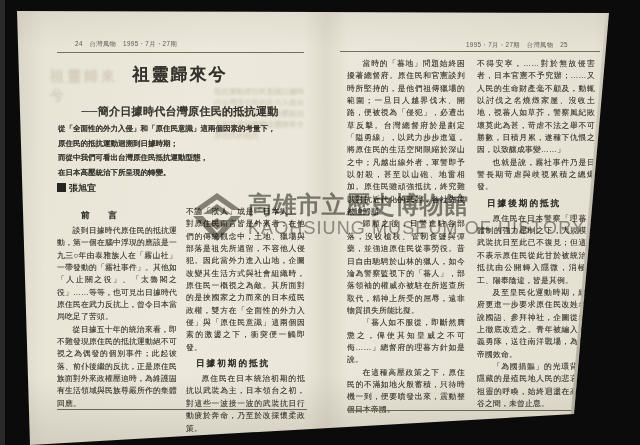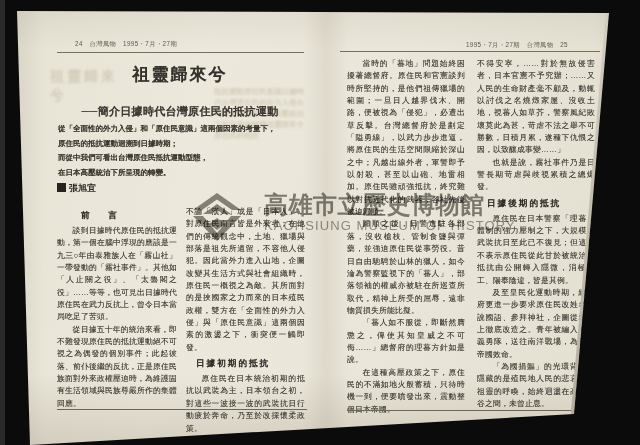--- a/index.html
+++ b/index.html
@@ -66,27 +66,27 @@
   .rp-c2{left:477px;top:58px;width:118px;}
   .para{font-size:7.8px;line-height:12.35px;color:#3e3b34;text-align:justify;
         word-break:break-all;letter-spacing:0.2px;margin:0;
         text-shadow:0 0 0.5px rgba(66,61,50,0.55);}
   .indent{text-indent:2em;}
   .sec-heading{font-size:8.6px;font-weight:bold;color:#2f2d27;letter-spacing:2px;
                padding-left:10px;margin:4px 0 3px;white-space:nowrap;
                text-shadow:0 0 0.5px rgba(47,45,39,0.5);}
   .sec-heading.first{margin-top:0;padding-left:24px;letter-spacing:5px;}
   
-  .watermark{left:191px;top:192px;display:flex;align-items:flex-start;gap:21px;
+  .watermark{left:191px;top:192px;display:flex;align-items:flex-start;gap:5px;
              mix-blend-mode:multiply;pointer-events:none;}
   .wm-logo{width:52px;height:56px;opacity:0.72;}
   .wm-logo path{fill:#646158;}
   .wm-zh{font-size:24px;font-weight:bold;color:rgba(86,84,78,0.72);
          letter-spacing:0.5px;line-height:26px;white-space:nowrap;}
-  .wm-en{font-size:13px;color:rgba(125,123,118,0.78);letter-spacing:1.1px;
+  .wm-en{font-size:18px;color:rgba(125,123,118,0.78);letter-spacing:1.1px;
          margin-top:0px;white-space:nowrap;}
 </style>
 </head>
 <body>
 
 <div class="abs edge-strip"></div>
 
 <div class="abs page">
 
   <div class="abs gutter"></div>

